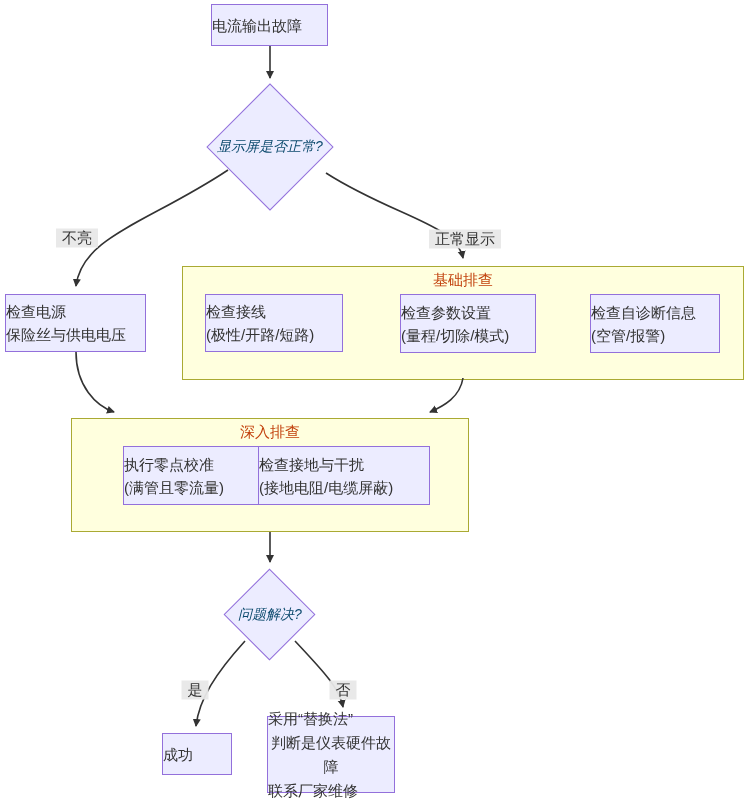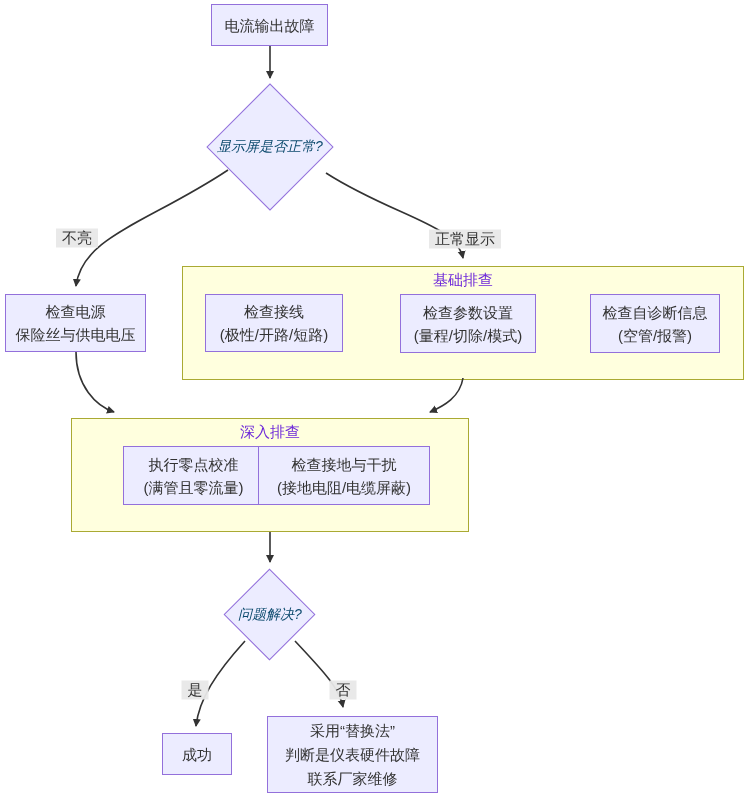--- a/index.html
+++ b/index.html
@@ -18,30 +18,30 @@
     border: 1px solid #aaaa33;
     box-sizing: border-box;
   }
   .cluster-title {
     position: absolute;
     top: 4px;
     left: 0;
     right: 0;
     text-align: center;
     font-size: 15px;
-    color: #6d28d9;
+    color: #c2410c;
   }
   .node {
     position: absolute;
     background: #ECECFF;
     border: 1px solid #9370DB;
     box-sizing: border-box;
     display: flex;
     flex-direction: column;
-    align-items: center;
+    align-items: flex-start;
     justify-content: center;
     text-align: center;
     font-size: 15px;
     line-height: 23px;
     color: #333333;
     z-index: 3;
   }
   .diamond-wrap { position: absolute; z-index: 3; }
   .diamond-shape {
     position: absolute;
@@ -152,19 +152,19 @@
 
   <div class="diamond-wrap" style="left:224px; top:569px; width:92px; height:92px;">
     <div class="diamond-shape" style="left:13px; top:13px; width:65px; height:65px;"></div>
     <div class="diamond-label">问题解决?</div>
   </div>
 
   <div class="node" style="left:162px; top:733px; width:70px; height:42px;">
     <div>成功</div>
   </div>
 
-  <div class="node" style="left:267px; top:716px; width:171px; height:77px; line-height:24px;">
+  <div class="node" style="left:267px; top:716px; width:128px; height:77px; line-height:24px;">
     <div>采用“替换法”</div>
     <div>判断是仪表硬件故障</div>
     <div>联系厂家维修</div>
   </div>
 
 </div>
 
 </body></html>

